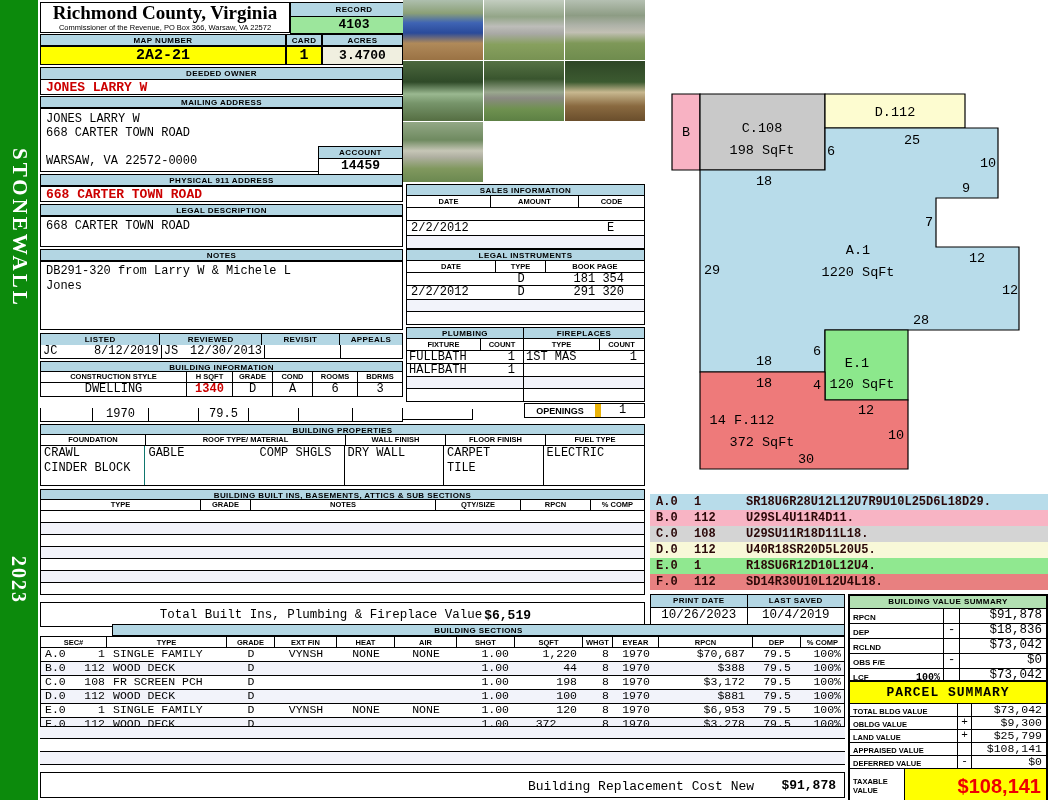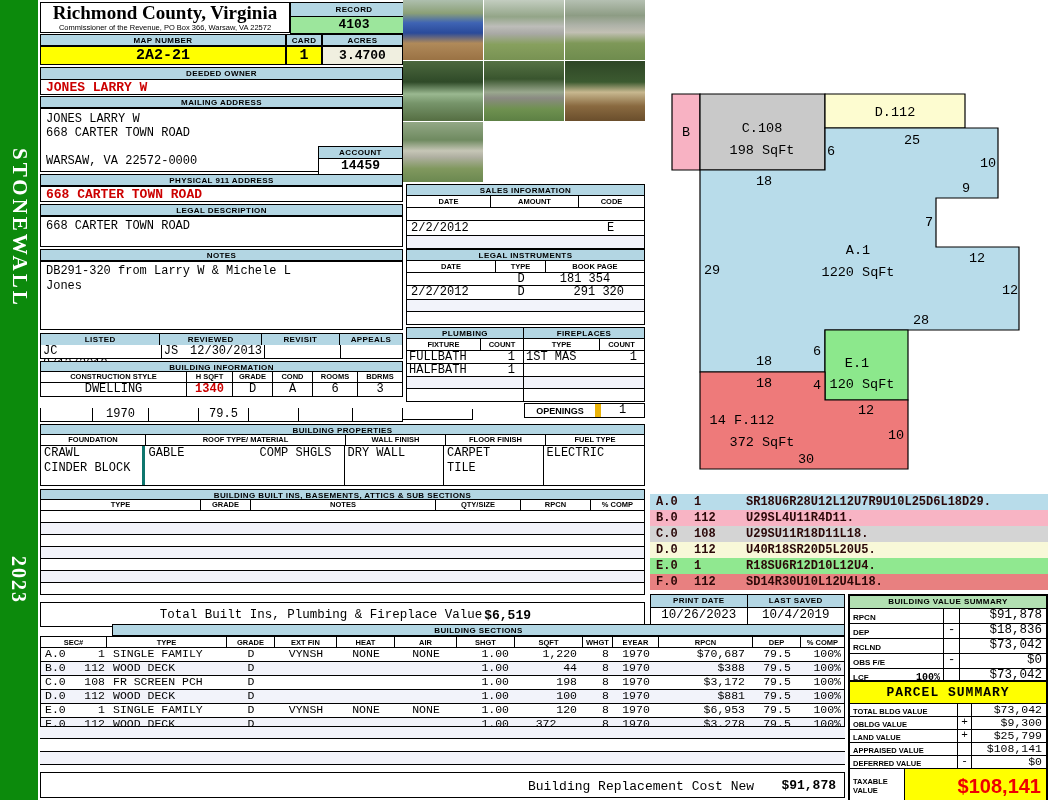--- a/index.html
+++ b/index.html
@@ -100,21 +100,21 @@
     <div>Jones</div>
   </div>
 
   <div class="abs" style="left:40px;top:333px;width:363px;display:flex;">
     <div class="bar" style="width:120px;height:12px;line-height:12px;">LISTED</div>
     <div class="bar" style="width:102px;height:12px;line-height:12px;border-left:none;">REVIEWED</div>
     <div class="bar" style="width:78px;height:12px;line-height:12px;border-left:none;">REVISIT</div>
     <div class="bar" style="width:63px;height:12px;line-height:12px;border-left:none;">APPEALS</div>
   </div>
   <div class="abs mono" style="left:40px;top:345px;width:363px;display:flex;height:14px;line-height:13px;">
-    <div class="box" style="width:120px;border-top:none;display:flex;justify-content:space-between;padding:0 2px;flex-direction:column;">
+    <div class="box" style="width:120px;border-top:none;display:flex;justify-content:space-between;padding:0 2px;">
       <span>JC</span>
       <span>8/12/2019</span>
     </div>
     <div class="box" style="width:102px;border-top:none;border-left:none;display:flex;justify-content:space-between;padding:0 2px;">
       <span>JS</span>
       <span>12/30/2013</span>
     </div>
     <div class="box" style="width:78px;border-top:none;border-left:none;"></div>
     <div class="box" style="width:63px;border-top:none;border-left:none;"></div>
   </div>
@@ -157,21 +157,21 @@
 
   <div class="abs box" style="left:40px;top:435px;width:605px;height:11px;border-top:none;display:flex;">
     <span class="cellhdr" style="width:105px;">FOUNDATION</span>
     <span class="cellhdr" style="width:200px;">ROOF TYPE/ MATERIAL</span>
     <span class="cellhdr" style="width:100px;">WALL FINISH</span>
     <span class="cellhdr" style="width:100px;">FLOOR FINISH</span>
     <span class="cellhdr" style="width:98px;border-right:none;">FUEL TYPE</span>
   </div>
   <div class="abs bar" style="left:40px;top:424px;width:605px;height:11px;line-height:11px;">BUILDING PROPERTIES</div>
   <div class="abs box mono" style="left:40px;top:446px;width:605px;height:40px;border-top:none;display:flex;line-height:15px;">
-    <span style="width:105px;border-right:3px solid #0f766e;box-sizing:border-box;padding-left:3px;display:block;">
+    <span style="width:105px;border-right:1px solid #0f766e;box-sizing:border-box;padding-left:3px;display:block;">
       <div>CRAWL</div>
       <div>CINDER BLOCK</div>
     </span>
     <span style="width:200px;border-right:1px solid #000;box-sizing:border-box;padding:0 12px 0 3px;display:flex;justify-content:space-between;">
       <span>GABLE</span>
       <span>COMP SHGLS</span>
     </span>
     <span style="width:100px;border-right:1px solid #000;box-sizing:border-box;padding-left:3px;">DRY WALL</span>
     <span style="width:100px;border-right:1px solid #000;box-sizing:border-box;padding-left:3px;display:block;">
       <div>CARPET</div>
@@ -241,21 +241,21 @@
   <div class="abs bar" style="left:406px;top:249px;width:239px;height:12px;line-height:12px;">LEGAL INSTRUMENTS</div>
   <div class="abs box" style="left:406px;top:261px;width:239px;height:12px;border-top:none;display:flex;">
     <span class="cellhdr" style="width:89px;line-height:11px;">DATE</span>
     <span class="cellhdr" style="width:50px;line-height:11px;">TYPE</span>
     <span class="cellhdr" style="width:98px;border-right:none;line-height:11px;">BOOK PAGE</span>
   </div>
   <div class="abs mono" style="left:406px;top:273px;width:239px;border:1px solid #000;border-top:none;box-sizing:border-box;">
     <div class="rrow" style="height:13px;line-height:12px;">
       <span style="width:89px;padding-left:4px;"></span>
       <span style="width:50px;text-align:center;">D</span>
-      <span style="width:96px;text-align:center;padding-right:18px;">181 354</span>
+      <span style="width:96px;text-align:right;padding-right:18px;">181 354</span>
     </div>
     <div class="rrow" style="height:14px;line-height:13px;">
       <span style="width:89px;padding-left:4px;">2/2/2012</span>
       <span style="width:50px;text-align:center;">D</span>
       <span style="width:96px;text-align:right;padding-right:18px;">291 320</span>
     </div>
     <div class="rrow stripe" style="height:12px;">
       <span style="width:89px;"></span>
       <span style="width:50px;"></span>
       <span style="width:96px;"></span>

